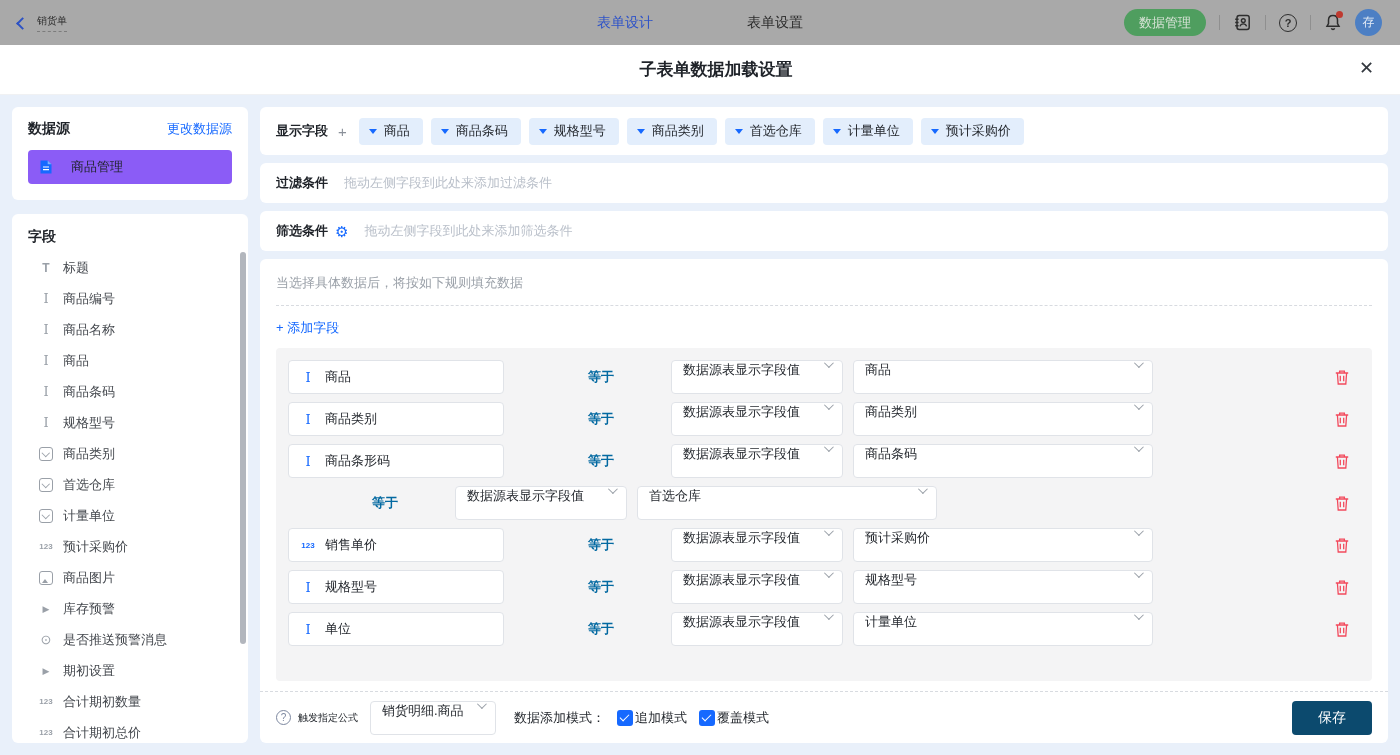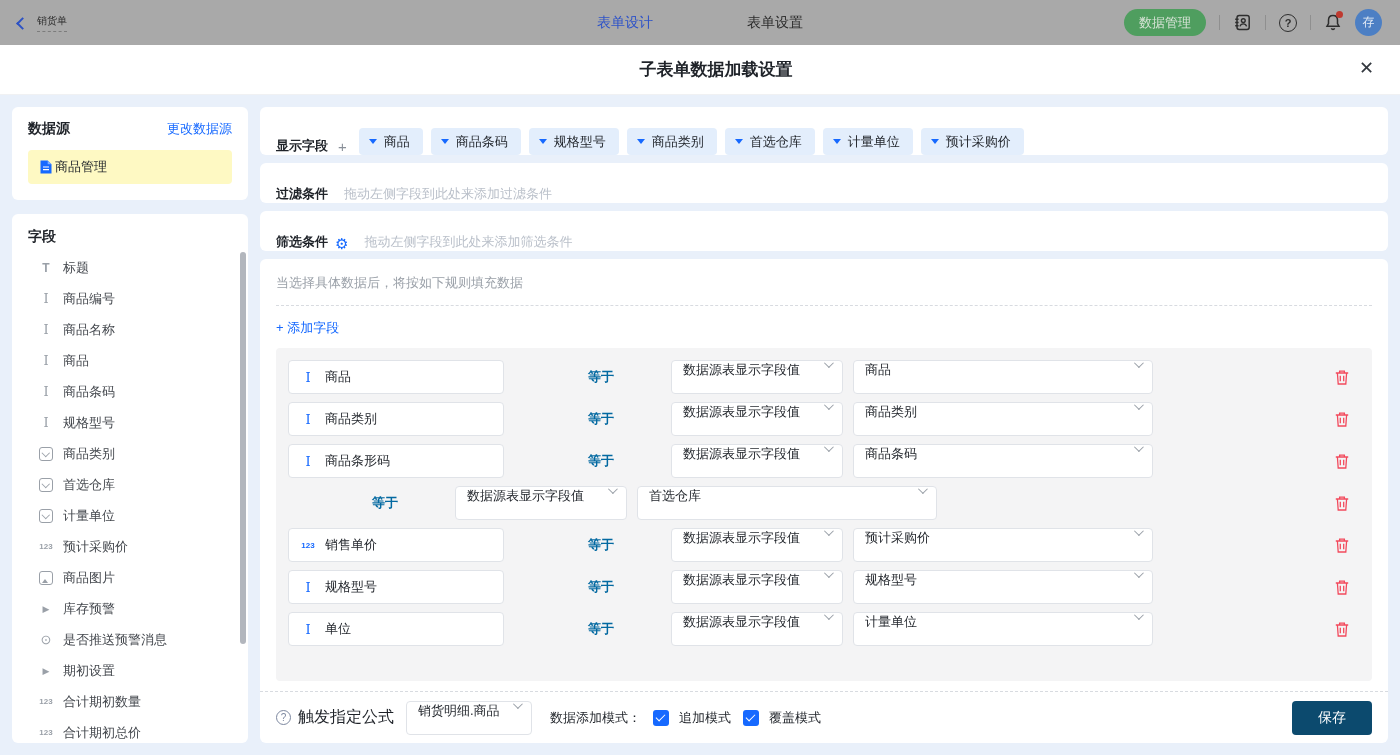--- a/index.html
+++ b/index.html
@@ -31,21 +31,21 @@
   .mbody { height:660px; display:flex; gap:12px; padding:12px; }
 
   .card { background:#fff; border-radius:6px; }
 
   
   .sidebar { width:236px; display:flex; flex-direction:column; gap:14px; position:relative; }
   .ds-card { padding:13px 16px 16px; }
   .ds-head { display:flex; align-items:center; justify-content:space-between; }
   .ds-title, .f-title { font-size:14px; font-weight:bold; color:#1f2329; }
   .link { font-size:13px; color:#1669ff; cursor:pointer; }
-  .ds-item { margin-top:12px; background:#fef9c3; border-radius:4px; height:34px; display:flex; align-items:center; gap:1px; padding:0 10px; font-size:13px; cursor:pointer; }
+  .ds-item { margin-top:12px; background:#8b5cf6; border-radius:4px; height:34px; display:flex; align-items:center; gap:17px; padding:0 10px; font-size:13px; cursor:pointer; }
   .fields-card { flex:1; padding:14px 0 8px 16px; overflow:hidden; position:relative; }
   .f-list { margin-top:6px; }
   .f-item { height:31px; display:flex; align-items:center; gap:9px; padding-left:10px; font-size:13px; color:#43474d; cursor:grab; }
   .sb-thumb { position:absolute; right:2px; top:38px; width:6px; height:392px; border-radius:3px; background:#b2b6bd; }
 
   
   .fi { width:16px; display:inline-flex; align-items:center; justify-content:center; color:#9aa0a8; flex:0 0 16px; }
   .ic-h { font-size:12px; font-weight:bold; }
   .ic-t { font-family:"DejaVu Serif", serif; font-size:13px; }
   .ic-n { font-size:8px; font-weight:bold; letter-spacing:0; }
@@ -53,21 +53,21 @@
   .ic-r { font-size:13px; }
   .ic-s { width:14px; height:14px; border:1.3px solid #9aa0a8; border-radius:3px; position:relative; }
   .ic-s::after { content:""; position:absolute; left:3.2px; top:2.8px; width:4.5px; height:4.5px; border-right:1.3px solid #9aa0a8; border-bottom:1.3px solid #9aa0a8; transform:rotate(45deg); }
   .ic-img { width:14px; height:14px; border:1.3px solid #9aa0a8; border-radius:3px; position:relative; }
   .ic-img::after { content:""; position:absolute; left:2px; bottom:1px; border-left:3.5px solid transparent; border-right:3.5px solid transparent; border-bottom:4.5px solid #9aa0a8; }
   .fi.blue, .ic-s.blue { color:#1669ff; border-color:#1669ff; }
   .ic-s.blue::after { border-color:#1669ff; }
 
   
   .main { flex:1; display:flex; flex-direction:column; gap:8px; }
-  .row-panel { display:flex; align-items:flex-end; padding:0 16px; }
+  .row-panel { display:flex; align-items:center; padding:0 16px; }
   .p-display { height:48px; gap:8px; }
   .p-cond { height:40px; }
   .panel-label { font-size:13px; font-weight:bold; color:#1f2329; white-space:nowrap; }
   .plus { color:#8a9099; font-size:15px; margin-left:2px; cursor:pointer; }
   .tagbar { display:flex; gap:8px; margin-left:4px; }
   .tag { background:#e3eefc; border-radius:4px; height:27px; display:flex; align-items:center; gap:7px; padding:0 13px 0 10px; font-size:13px; color:#1f2329; cursor:pointer; }
   .tri { width:0; height:0; border-left:4.5px solid transparent; border-right:4.5px solid transparent; border-top:5.5px solid #1669ff; }
   .placeholder { color:#bac0ca; font-size:13px; margin-left:16px; }
   .gear { color:#1669ff; font-size:15px; margin-left:7px; line-height:1; }
 
@@ -81,24 +81,24 @@
   .op { margin-left:84px; font-size:13px; font-weight:bold; color:#0369a1; width:28px; }
   .sel { height:34px; background:#fff; border:1px solid #e0e3e8; border-radius:4px; display:flex; justify-content:space-between; padding:0 11px; font-size:13px; color:#1f2329; cursor:pointer; }
   .sel-mid { width:172px; margin-left:55px; }
   .sel-right { width:300px; margin-left:10px; }
   .chev { width:7px; height:7px; border-right:1.5px solid #9aa0a8; border-bottom:1.5px solid #9aa0a8; transform:rotate(45deg) translateY(-2px); flex:0 0 7px; }
   .trash { margin-left:auto; margin-right:10px; color:#f2495c; cursor:pointer; display:flex; }
 
   
   .rules-footer { border-top:1px dashed #d8dbe0; margin-top:10px; height:52px; display:flex; align-items:center; padding:0 16px; }
   .q-circle { width:15px; height:15px; border:1.2px solid #7d88a0; border-radius:50%; color:#7d88a0; font-size:10px; display:flex; align-items:center; justify-content:center; margin-right:7px; }
-  .trig-label { font-size:16px; color:#1f2329; }
+  .trig-label { font-size:10px; color:#1f2329; }
   .trig-sel { width:126px; margin-left:12px; }
   .mode-label { font-size:13px; color:#1f2329; margin-left:18px; }
-  .cbx-group { display:flex; align-items:center; gap:10px; margin-left:12px; cursor:pointer; }
+  .cbx-group { display:flex; align-items:center; gap:2px; margin-left:12px; cursor:pointer; }
   .cbx { width:16px; height:16px; background:#1669ff; border-radius:3px; position:relative; }
   .cbx::after { content:""; position:absolute; left:5px; top:2.2px; width:4px; height:8px; border-right:1.8px solid #fff; border-bottom:1.8px solid #fff; transform:rotate(45deg); }
   .cbx-label { font-size:13px; color:#1f2329; }
   .save-btn { margin-left:auto; width:80px; height:34px; background:#0c4a6e; color:#fff; font-size:14px; border:none; border-radius:4px; display:flex; align-items:center; justify-content:center; cursor:pointer;text-align:center; }
 </style>
 </head>
 <body>
 
 <div class="topbar">
   <div class="back">

